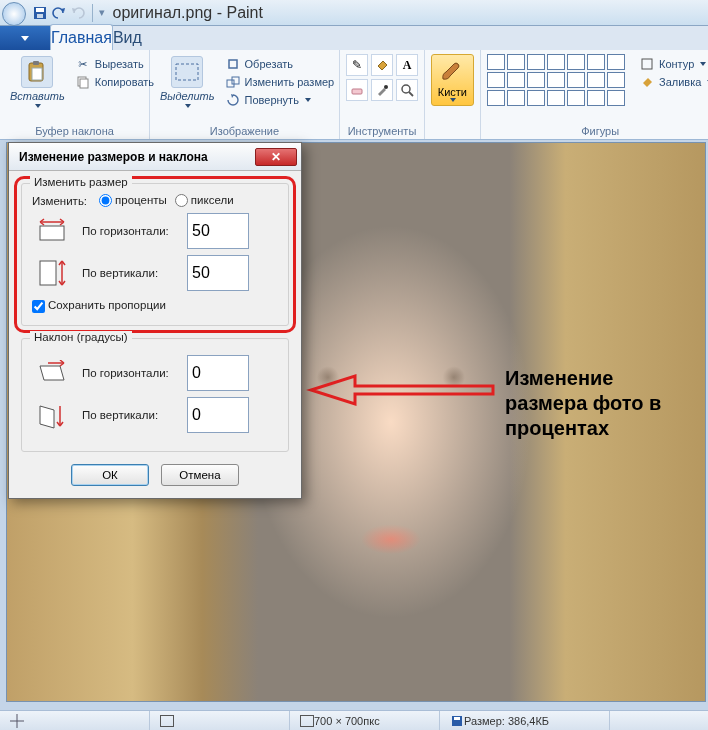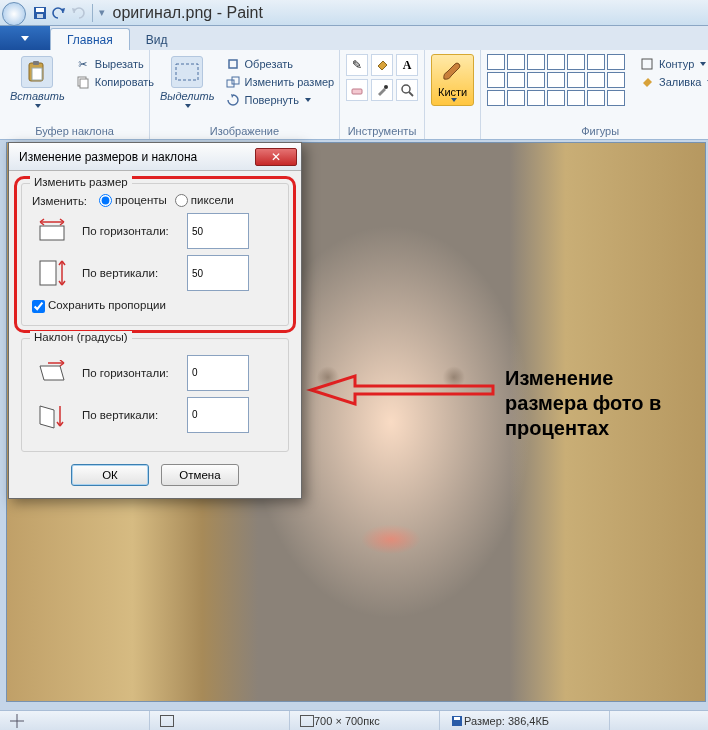--- a/index.html
+++ b/index.html
@@ -19,21 +19,21 @@
   }
 
   
   .tabrow { height: 24px; display: flex; align-items: flex-end; padding-left: 0; }
   .file-tab {
     width: 50px; height: 24px; background: linear-gradient(#2f6fc1,#1a4f9d);
     display:flex; align-items:center; justify-content:center; cursor:pointer;
   }
   .file-tab .dd { width:0;height:0;border-left:4px solid transparent;border-right:4px solid transparent;border-top:5px solid #fff;}
   .tab {
-    padding: 4px 16px 3px; font-size: 12px; color:#2a4d77; cursor:pointer;
+    padding: 4px 0 3px; font-size: 16px; color:#2a4d77; cursor:pointer;
   }
   .tab.active { background:#f5f8fb; border:1px solid #9db8d6; border-bottom:none; border-radius:3px 3px 0 0; color:#1a56a8;}
 
   
   .ribbon {
     height: 90px; background:#f5f8fb; border-bottom:1px solid #9db8d6; display:flex;
   }
   .group { border-right:1px solid #cdd9e8; padding:4px 6px 2px; display:flex; flex-direction:column; justify-content:space-between; }
   .group .body { display:flex; gap:6px; }
   .group .label { text-align:center; font-size:11px; color:#5a7497; margin-top:2px;}
@@ -69,32 +69,32 @@
   }
   .anno-text { position:absolute; left:505px; top:226px; color:#000000; font-weight:bold; font-size:20px; line-height:1.25;}
   .anno-arrow { position:absolute; left:305px; top:230px; width:190px; height:40px; }
 
   
   .dialog {
     position:absolute; left:8px; top:142px; width:294px;
     background:#f0f0f0; border:1px solid #6a6a6a; box-shadow: 4px 4px 12px rgba(0,0,0,0.4);
   }
   .dlg-title { height:28px; background:linear-gradient(#fdfdfd,#e2e9f1); border-bottom:1px solid #b4b4b4;
-    display:flex; align-items:center; justify-content:space-between; padding:0 4px 0 10px; font-size:12px;}
+    display:flex; align-items:center; justify-content:space-between; padding:0 4px 0 10px; font-size:12px;font-weight:bold;}
   .dlg-close { width:42px;height:18px; background:linear-gradient(#e57373,#c62828); border:1px solid #8a1f1f; border-radius:2px; color:#fff; display:flex;align-items:center;justify-content:center; font-size:12px; cursor:pointer;}
   .dlg-body { padding:12px; font-size:11.5px; color:#222; }
 
   .fieldset { border:1px solid #d0d0d0; border-radius:3px; padding:10px 10px 12px; margin-bottom:12px; position:relative;}
   .fieldset .legend { position:absolute; top:-8px; left:8px; background:#f0f0f0; padding:0 4px; }
   .fieldset.hl { outline:3px solid #e02020; outline-offset:4px; }
 
   .row2 { display:flex; align-items:center; gap:10px; margin:6px 0; }
   .row2 .iconbox { width:40px; display:flex; justify-content:center; }
   .row2 label { flex:0 0 95px; }
-  .row2 input[type=text] { width:62px; height:36px; border:1px solid #8aa2c0; padding:1px 4px; font-size:10px;}
+  .row2 input[type=text] { width:62px; height:36px; border:1px solid #8aa2c0; padding:1px 4px; font-size:16px;}
   .radio-row { display:flex; align-items:center; gap:8px; margin-bottom:6px;}
   .radio-row .rlabel { margin-right:4px; }
   input[type=radio], input[type=checkbox] { margin-right:3px; vertical-align:middle;}
 
   .btn-row { display:flex; justify-content:center; gap:12px; margin-top:8px;}
   .btn { width:78px; height:22px; font-size:11.5px; border:1px solid #8a8a8a; border-radius:3px; cursor:pointer;
     background:linear-gradient(#fdfdfd,#e3e3e3);}
   .btn.default { border:1px solid #3c7fb1; box-shadow: inset 0 0 0 1px #a8d2f0;}
 
   
@@ -250,21 +250,21 @@
               <circle cx="6" cy="6" r="4" fill="none" stroke="#555" stroke-width="1.5"></circle>
               <line x1="9" y1="9" x2="13" y2="13" stroke="#555" stroke-width="1.8"></line>
             </svg>
         </div>
       </div>
     </div>
     <div class="label">Инструменты</div>
   </div>
 
   <div class="group" style="width:56px">
-    <div class="body" style="justify-content:flex-start;width:100%;">
+    <div class="body" style="justify-content:flex-end;width:100%;">
       <div class="brush-btn">
         <div class="ic">
           <svg width="26" height="26">
               <path d="M5 21 Q4 16 8 14 L16 6 Q18 4 20 6 Q22 8 20 10 L12 18 Q10 22 5 21 Z" fill="#c9803a" stroke="#7a4a1a"></path>
             </svg>
         </div>
         <span style="font-size:11px">Кисти</span>
         <span class="dd-sm"></span>
       </div>
     </div>

